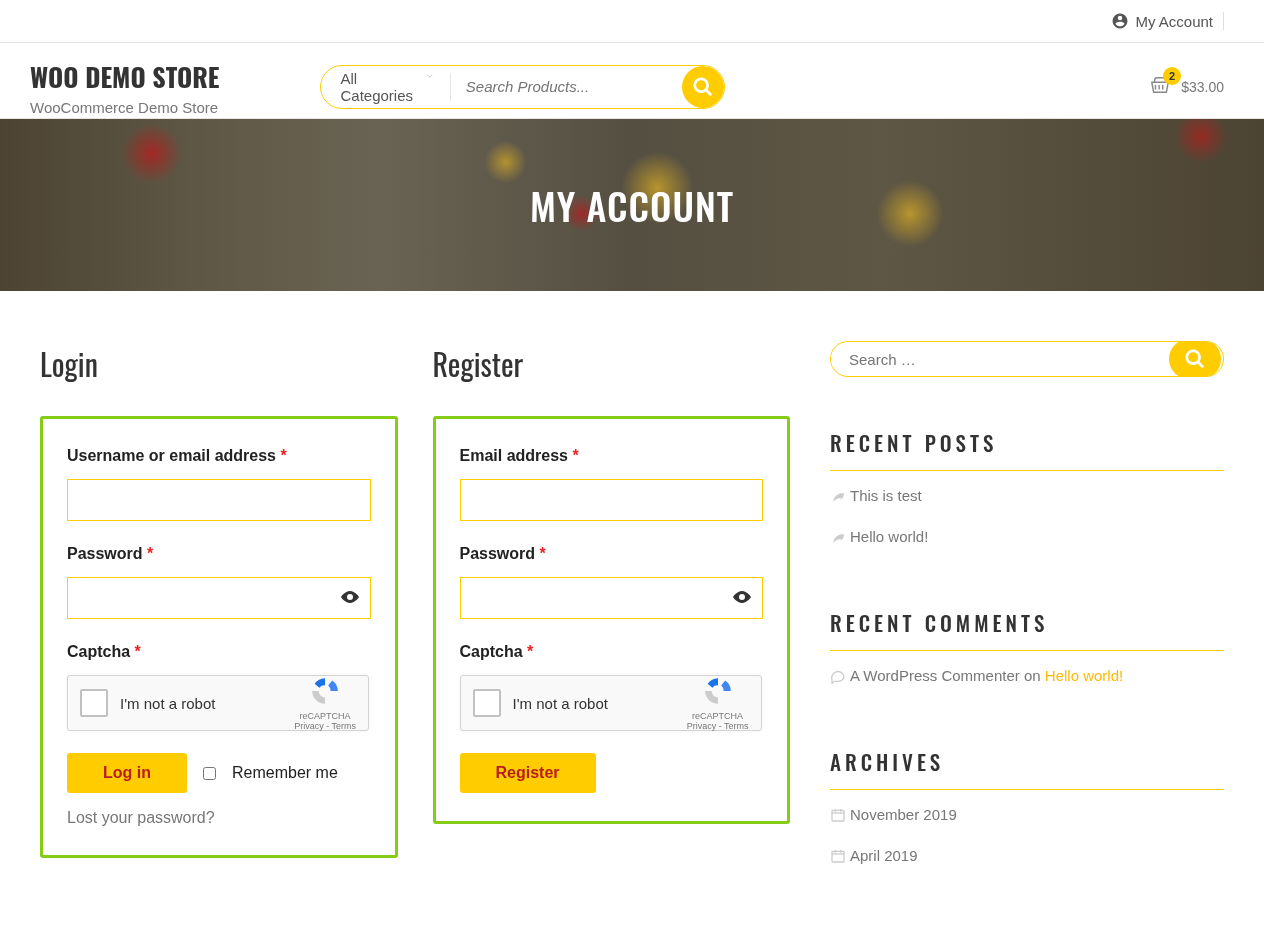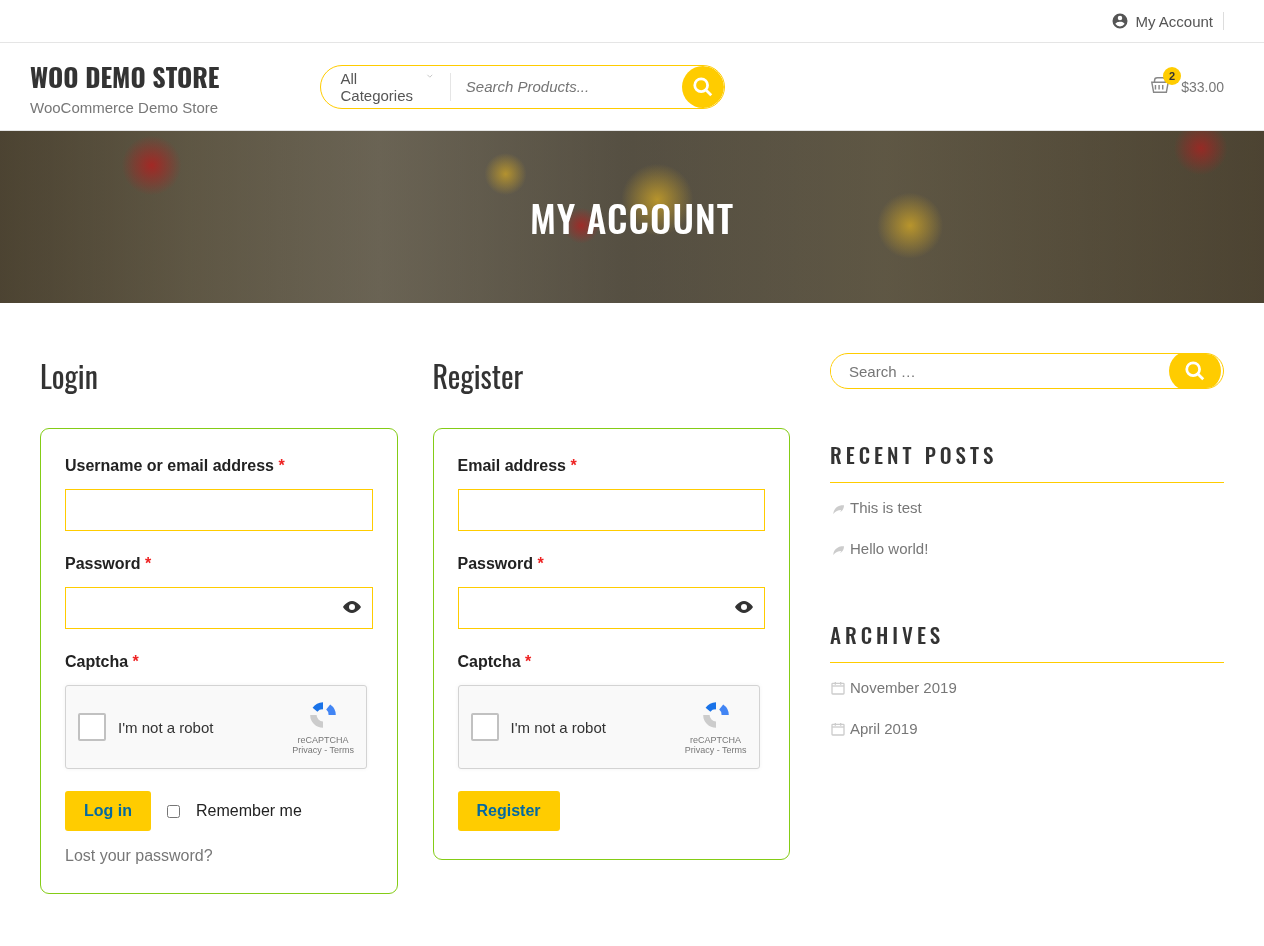--- a/index.html
+++ b/index.html
@@ -2,21 +2,21 @@
 <html><head>
 <meta charset="utf-8">
 <style>
 * { margin: 0; padding: 0; box-sizing: border-box; }
 body { font-family: 'Helvetica Neue', Arial, sans-serif; background: #fff; color: #333; }
 
 .topbar { border-bottom: 1px solid #e5e5e5; padding: 12px 40px; display: flex; justify-content: flex-end; }
 .topbar a { color: #555; text-decoration: none; font-size: 15px; display: flex; align-items: center; border-right: 1px solid #ddd; padding-right: 10px; }
 .topbar a svg { margin-right: 6px; }
 
-.header { display: flex; align-items: center; padding: 14px 40px 14px 30px; border-bottom: 1px solid #e5e5e5; }
+.header { display: flex; align-items: center; padding: 14px 40px 2px 30px; border-bottom: 1px solid #e5e5e5; }
 .brand { flex: 0 0 auto; margin-right: 100px; }
 .brand .title { font-family: 'Oswald', 'Arial Narrow', Arial, sans-serif; font-weight: 700; font-size: 26px; letter-spacing: 0px; }
 .brand .tagline { color: #777; font-size: 15px; margin-top: 3px; }
 
 .searchbar { flex: 1; display: flex; align-items: center; border: 1px solid #ffcc00; border-radius: 50px; height: 44px; overflow: hidden; max-width: 405px; }
 .searchbar .cat { padding: 0 15px 0 20px; color: #555; font-size: 15px; display: flex; gap: 10px; cursor: pointer; }
 .searchbar .divider { width: 1px; background: #e5e5e5; height: 28px; }
 .searchbar input { border: none; outline: none; flex: 1; padding: 0 15px; font-style: italic; font-size: 15px; color: #333; }
 .searchbar .btn { width: 56px; height: 100%; background: #ffcc00; border-radius: 50px; display: flex; align-items: center; justify-content: center; cursor: pointer; }
 
@@ -33,35 +33,35 @@
   radial-gradient(ellipse 30px 30px at 46% 55%, rgba(180,30,30,0.75), transparent 60%),
   radial-gradient(ellipse 55px 55px at 72% 55%, rgba(200,160,40,0.85), transparent 60%),
   radial-gradient(ellipse 45px 45px at 95% 10%, rgba(180,30,30,0.7), transparent 60%);
 }
 .hero h1 { font-family: 'Oswald', 'Arial Narrow', Arial, sans-serif; color: #fff; font-size: 38px; letter-spacing: 1px; font-weight: 500; position: relative; }
 
 .main { display: flex; padding: 50px 40px; gap: 40px; max-width: 1264px; }
 .col-forms { flex: 0 0 750px; display: flex; gap: 35px; }
 .form-col { flex: 1; }
 .form-col h2 { font-family: 'Oswald', 'Arial Narrow', Arial, sans-serif; font-weight: 400; font-size: 30px; margin-bottom: 30px; }
-.form-box { border: 1px solid #84cc16; border-radius: 9px; padding: 28px 24px; }
+.form-box { border: 3px solid #84cc16; border-radius: 3px; padding: 28px 24px; }
 .form-box label { display: block; font-size: 16px; color: #222; margin-bottom: 14px; font-weight: 600; }
 .form-box label .req { color: #e22; }
 .form-box .field { border: 1px solid #ffcc00; height: 42px; width: 100%; margin-bottom: 24px; padding: 0 10px; outline: none; }
 .form-box .pwd-wrap { position: relative; margin-bottom: 24px; }
 .form-box .pwd-wrap input { margin-bottom: 0; }
 .form-box .pwd-wrap .eye { position: absolute; right: 12px; top: 50%; transform: translateY(-50%); cursor: pointer; }
 
-.recaptcha { border: 1px solid #d3d3d3; border-radius: 3px; width: 302px; height: 84px; display: flex; align-items: center; padding: 0 12px; background: #f9f9f9; box-shadow: 0 0 4px rgba(0,0,0,0.05); margin-bottom: 22px; }
+.recaptcha { border: 1px solid #d3d3d3; border-radius: 3px; width: 302px; height: 56px; display: flex; align-items: center; padding: 0 12px; background: #f9f9f9; box-shadow: 0 0 4px rgba(0,0,0,0.05); margin-bottom: 22px; }
 .recaptcha .checkbox { width: 28px; height: 28px; border: 2px solid #c1c1c1; border-radius: 2px; background: #fff; margin-right: 12px; cursor: pointer; }
 .recaptcha .txt { font-size: 15px; color: #333; flex: 1; }
 .recaptcha .right { text-align: center; font-size: 9px; color: #777; }
 .recaptcha .right .logo { width: 32px; height: 32px; margin: 0 auto 2px; }
 
-.btn-primary { background: #ffcc00; color: #0369a1; border: none; padding: 11px 19px; font-size: 16px; font-weight: 600; border-radius: 3px; cursor: pointer; }
+.btn-primary { background: #ffcc00; color: #b91c1c; border: none; padding: 11px 36px; font-size: 16px; font-weight: 600; border-radius: 3px; cursor: pointer; }
 .login-actions { display: flex; align-items: center; gap: 16px; margin-bottom: 16px; }
 .login-actions input[type=checkbox] { cursor: pointer; }
 .login-actions .remember { font-size: 16px; color: #222; }
 .lost { color: #777; text-decoration: none; font-size: 16px; }
 
 .sidebar { flex: 1; }
 .sidebar .search-widget { border: 1px solid #ffcc00; border-radius: 50px; height: 36px; display: flex; align-items: center; overflow: hidden; margin-bottom: 50px; }
 .sidebar .search-widget input { border: none; outline: none; flex: 1; padding: 0 18px; font-size: 15px; }
 .sidebar .search-widget .sbtn { width: 52px; height: 40px; background: #ffcc00; border-radius: 50px; margin-right: 2px; display: flex; align-items: center; justify-content: center; cursor: pointer; }
 
@@ -220,20 +220,33 @@
         </li>
         <li>
           <svg class="icon" width="16" height="16" viewBox="0 0 24 24" fill="#ccc">
               <path d="M17 8C8 10 5 16 5 21c3-4 7-6 12-6-1 2-2 3-2 3s6-2 6-10c0 0-2 0-4 0z"></path>
             </svg>
           <a href="#">Hello world!</a>
         </li>
       </ul>
     </div>
 
+    <div class="widget">
+      <div class="widget-title">RECENT COMMENTS</div>
+      <ul>
+        <li>
+          <svg class="icon" width="16" height="16" viewBox="0 0 24 24" fill="none" stroke="#ccc" stroke-width="2">
+              <path d="M21 12a8 8 0 01-8 8H7l-4 3v-5.5A8 8 0 1121 12z"></path>
+            </svg>
+          <span>
+            <a href="#">A WordPress Commenter</a><span> on </span><a href="#" class="accent">Hello world!</a>
+          </span>
+        </li>
+      </ul>
+    </div>
 
     <div class="widget">
       <div class="widget-title">ARCHIVES</div>
       <ul>
         <li>
           <svg class="icon" width="16" height="16" viewBox="0 0 24 24" fill="none" stroke="#ccc" stroke-width="2">
               <rect x="3" y="5" width="18" height="16" rx="1"></rect>
               <line x1="3" y1="9" x2="21" y2="9"></line>
               <line x1="8" y1="3" x2="8" y2="7"></line>
               <line x1="16" y1="3" x2="16" y2="7"></line>

